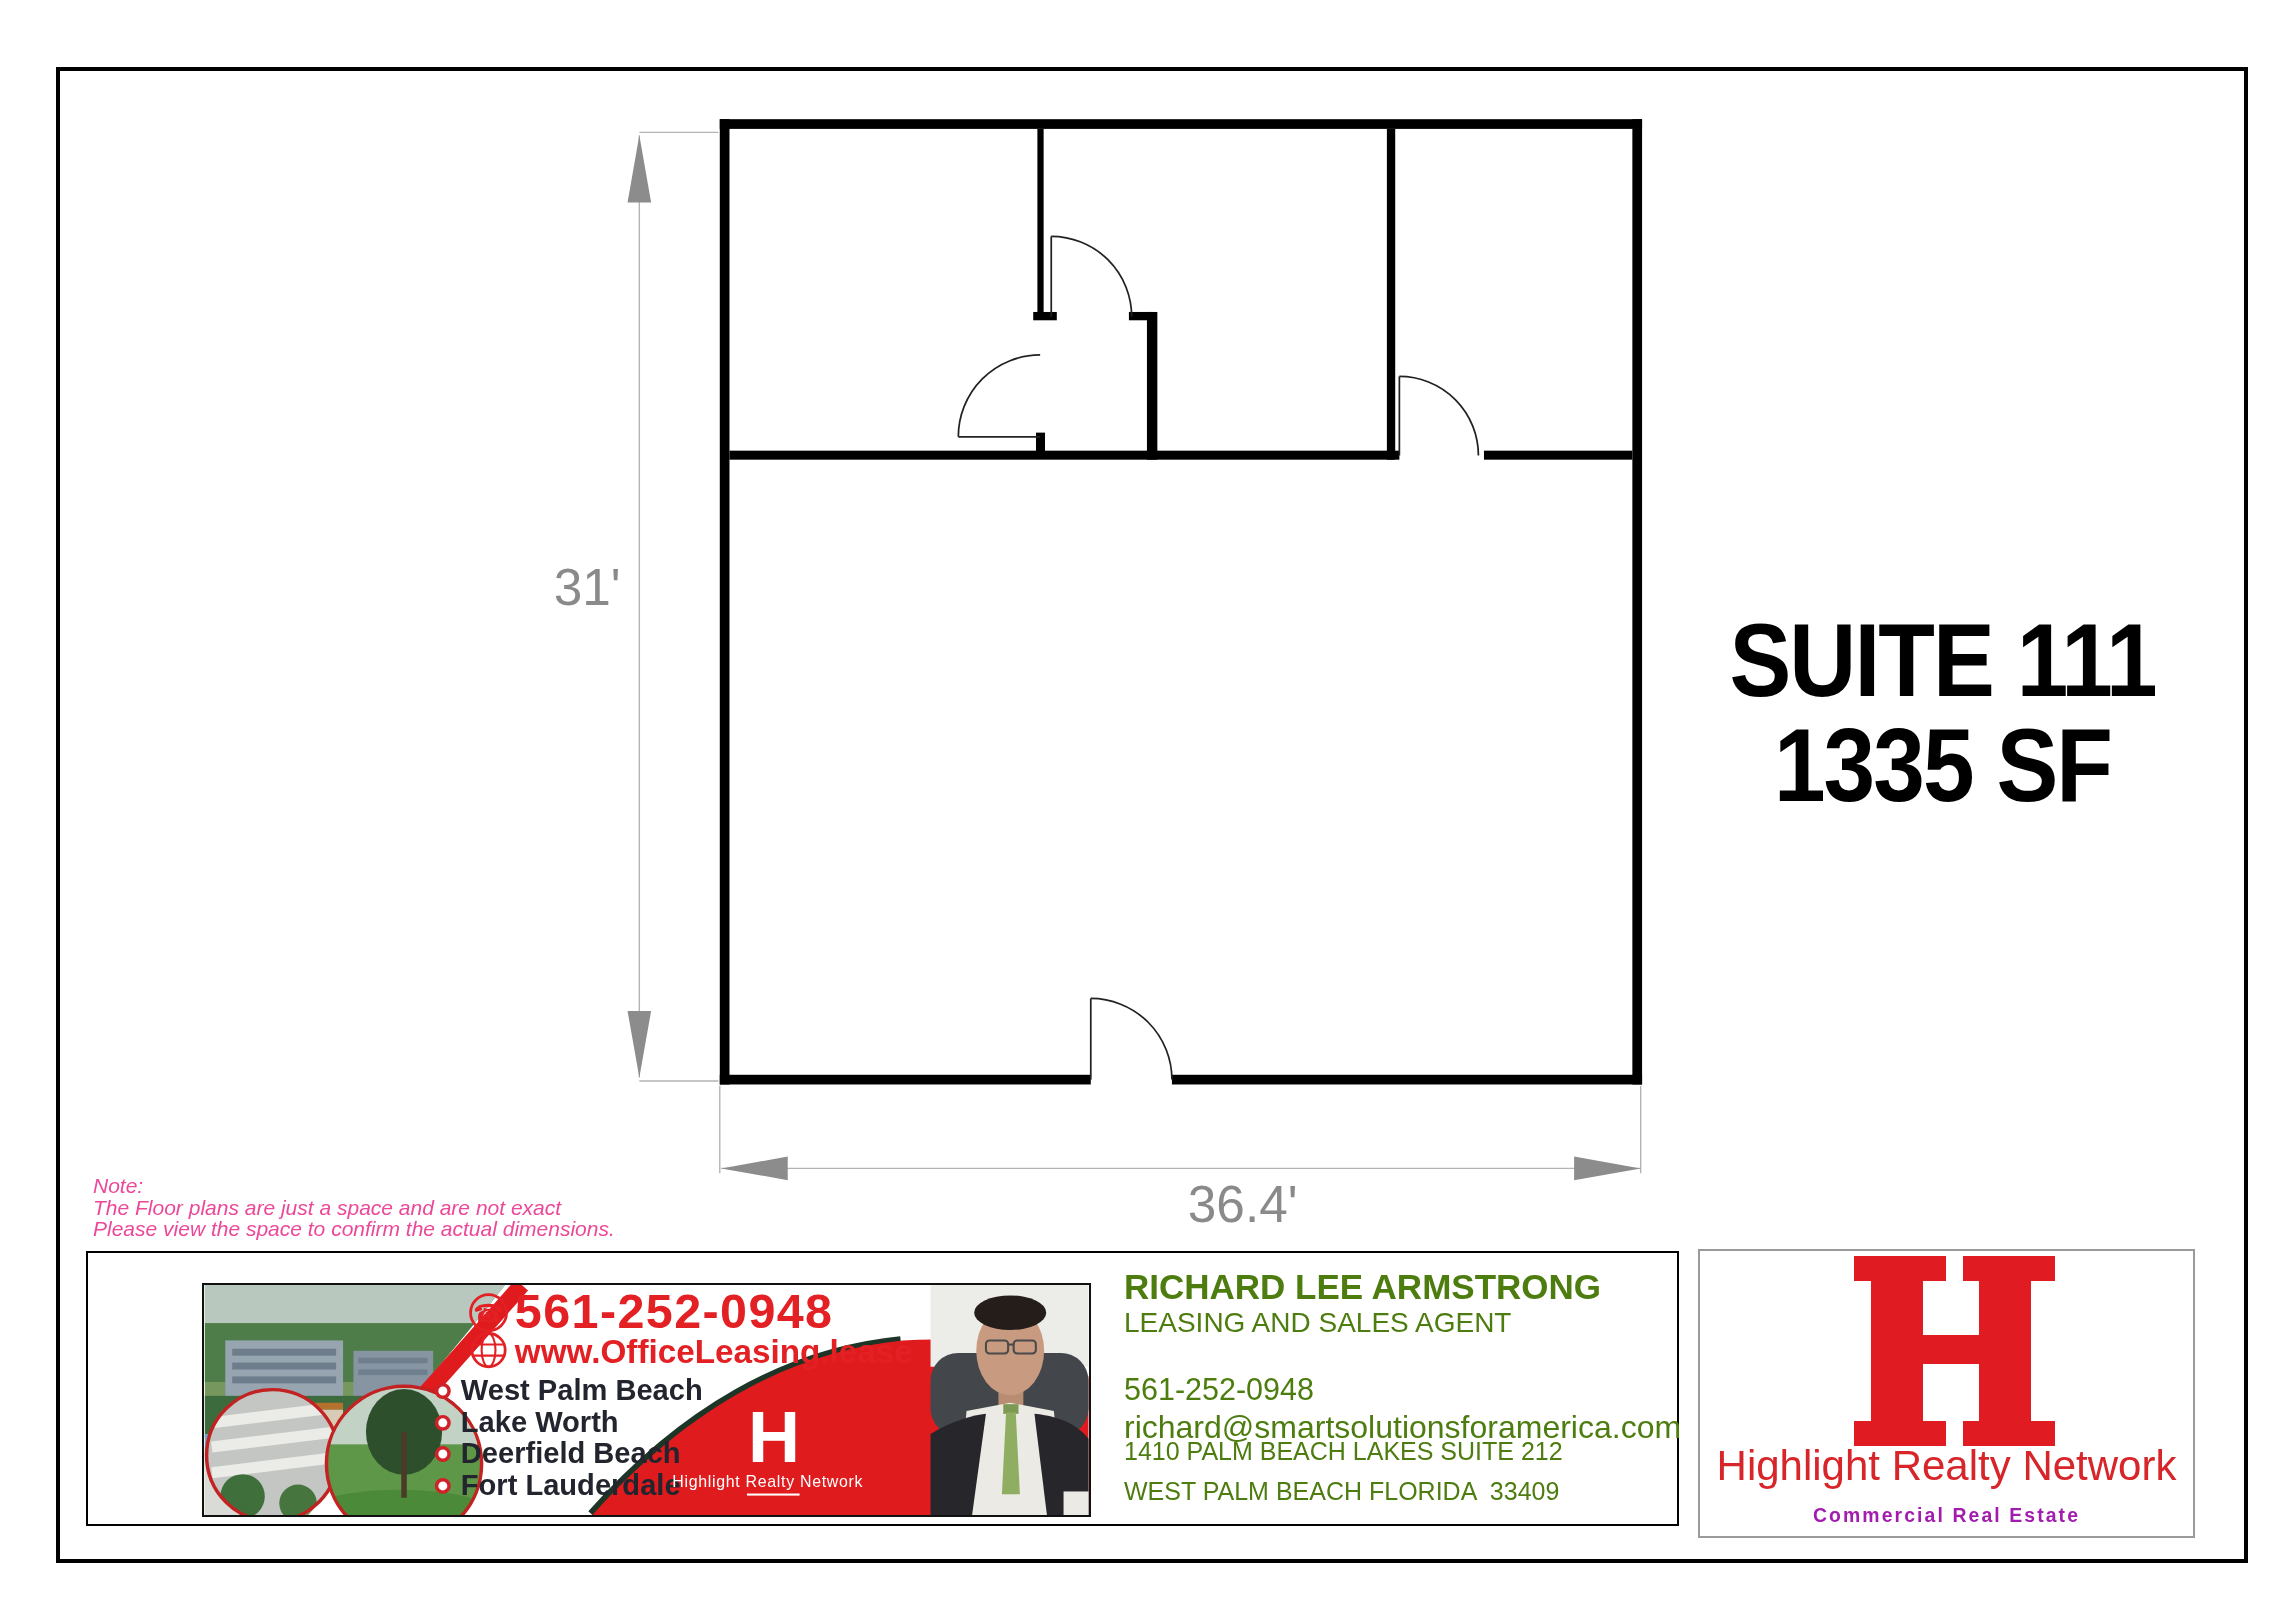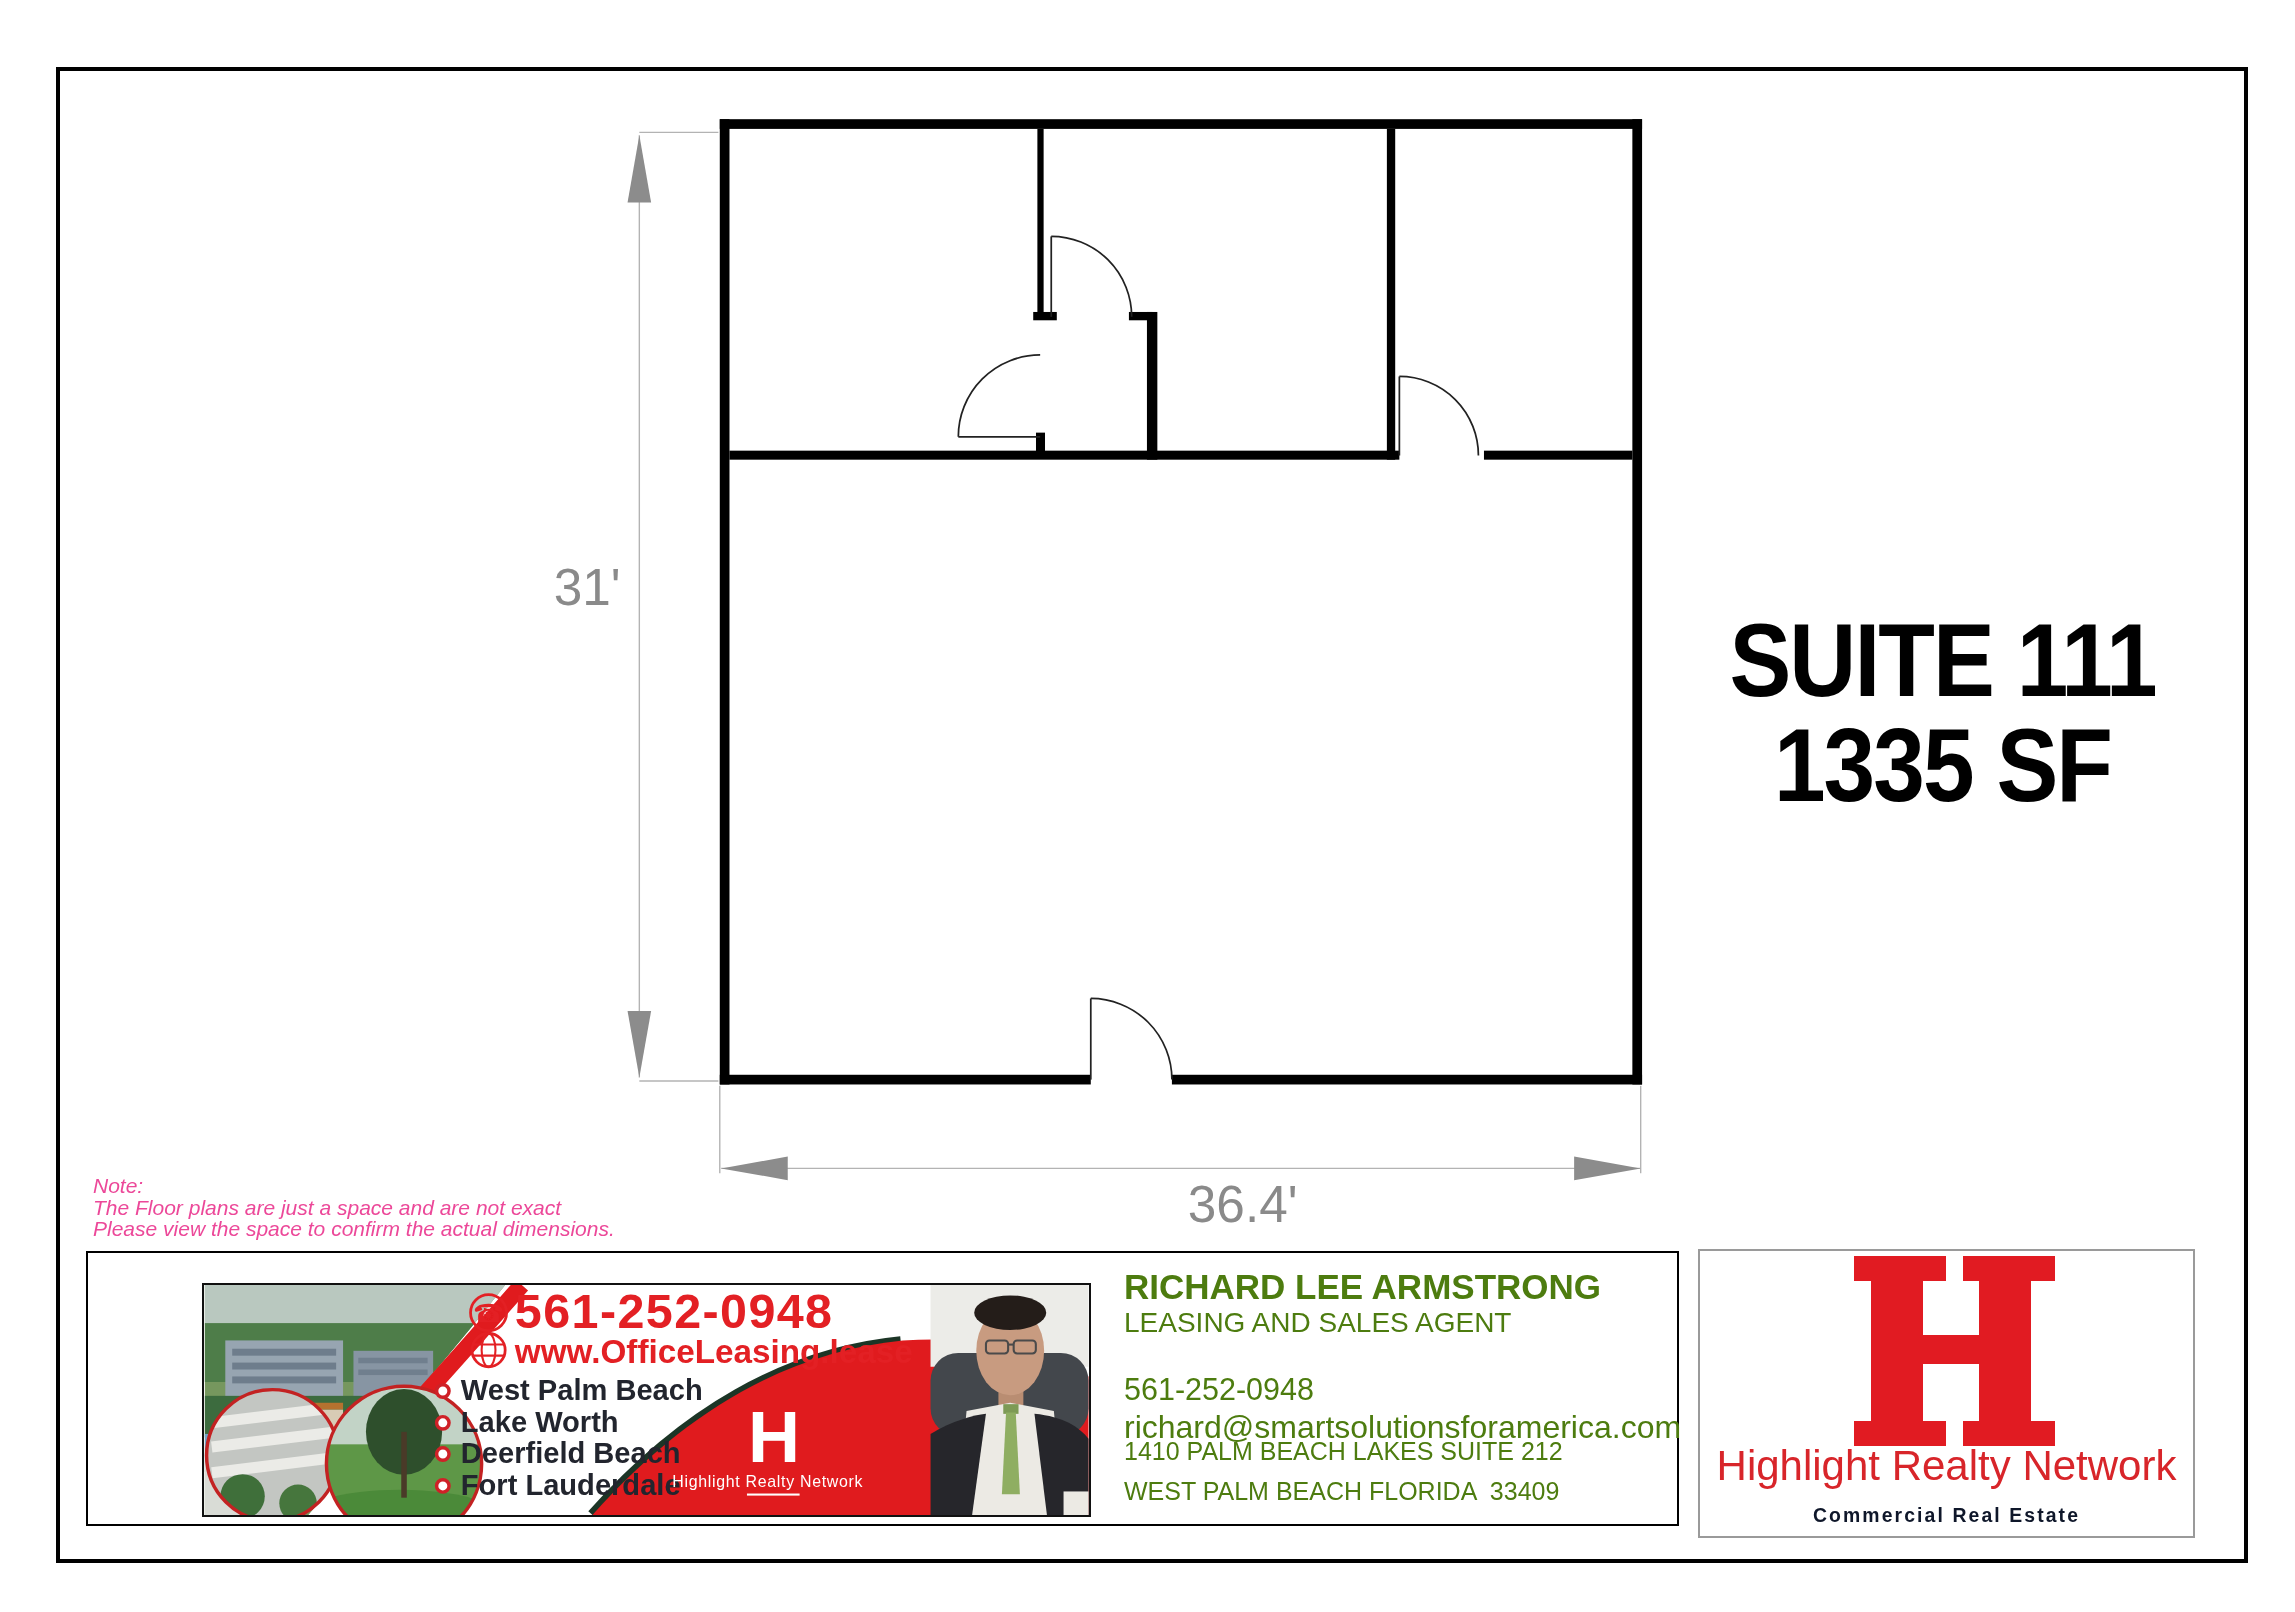--- a/index.html
+++ b/index.html
@@ -19,21 +19,21 @@
   .agent-line{position:absolute;left:1036px;color:#4d7c0f;white-space:pre;}
   #agent-name{top:14px;font-size:35px;font-weight:bold;}
   #agent-title{top:54px;font-size:28px;}
   #agent-phone{top:119px;font-size:30.5px;}
   #agent-email{top:156px;font-size:32px;text-align:right;}
   #agent-addr1{top:184px;font-size:25px;}
   #agent-addr2{top:224px;font-size:25px;}
   #brand-box{left:1698px;top:1249px;width:497px;height:289px;border:2.1px solid #9a9a9a;box-sizing:border-box;background:#fff;}
   .hpart{position:absolute;background:#e11b22;}
   #brand-name{left:0;top:193px;width:100%;text-align:center;color:#d8252a;font-size:42px;line-height:44px;letter-spacing:0px;}
-  #brand-tagline{left:0;top:253px;width:100%;text-align:center;color:#0f172a;font-size:19.4px;letter-spacing:2.1px;font-weight:600;}
+  #brand-tagline{left:0;top:253px;width:100%;text-align:center;color:#a21caf;font-size:19.4px;letter-spacing:2.1px;font-weight:600;}
   svg text{font-family:"Liberation Sans",sans-serif;}
 </style>
 </head>
 <body>
 
 <div id="page">
 
   <div class="abs" id="page-frame"></div>
 
   <svg class="abs" id="floorplan" style="left:513px;top:97px" width="1193" height="1165" viewBox="740 140 1720 1680">

